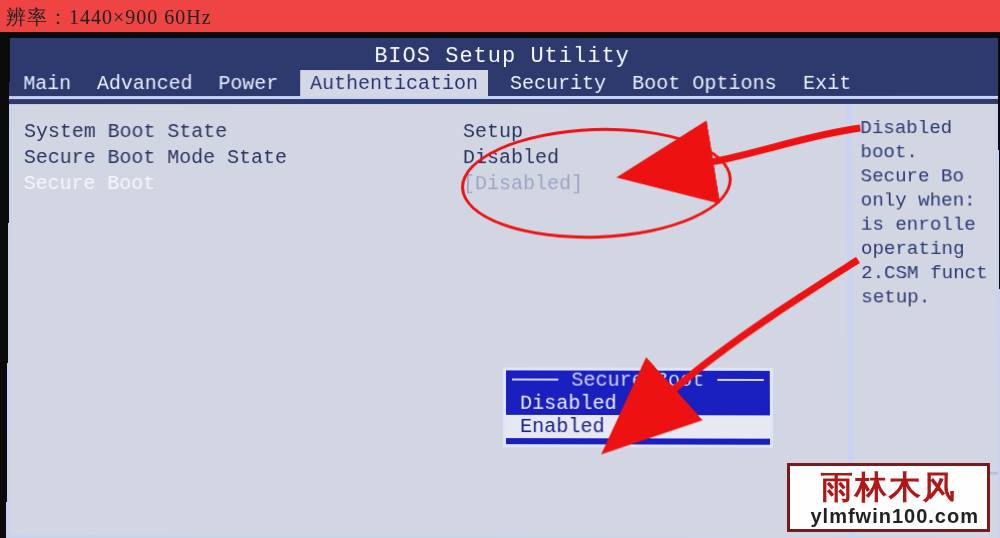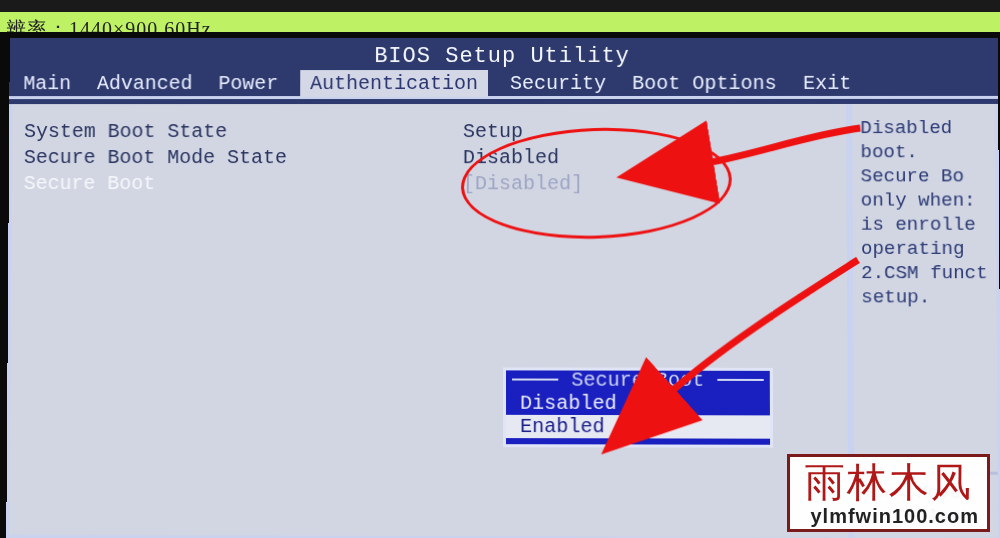--- a/index.html
+++ b/index.html
@@ -1,22 +1,22 @@
 <!DOCTYPE html>
 <html><head>
 <meta charset="utf-8">
 <style>
   * { box-sizing: border-box; margin: 0; padding: 0; }
   html, body { width: 1000px; height: 538px; overflow: hidden; font-family: "Courier New", monospace; }
   body { background: #1a1a1a; position: relative; }
 
   
   .monitor-info {
-    position: absolute; top: 12px; left: 0; right: 0; height: 32px;
-    background: #bef264; color: #222; font-size: 20px; padding: 4px 6px;
+    position: absolute; top: 0; left: 0; right: 0; height: 32px;
+    background: #ef4444; color: #222; font-size: 20px; padding: 4px 6px;
     font-family: "SimSun", serif; letter-spacing: 1px;
   }
 
   
   .screen {
     position: absolute; top: 32px; left: 0; right: 0; bottom: 0;
     background: #0a0a0a;
   }
 
   .bios {
@@ -97,21 +97,21 @@
   .arrow1 { left: 678px; top: 12px; width: 180px; height: 80px; }
   .arrow2 { left: 640px; top: 150px; width: 220px; height: 150px; }
 
   
   .watermark {
     position: absolute; right: 10px; bottom: 6px;
     background: rgba(255,255,255,0.96); border: 3px solid #7a1a1a;
     padding: 4px 8px 2px; font-family: "KaiTi","STKaiti",serif;
     text-align: center; line-height: 1.1;
   }
-  .watermark .cn { color: #b01818; font-size: 40px; letter-spacing: 2px; }
+  .watermark .cn { color: #b01818; font-size: 32px; letter-spacing: 2px; font-weight: bold; }
   .watermark .en { color: #222; font-size: 20px; font-family: Arial, sans-serif; font-weight: bold; letter-spacing: 1px; margin-left: 12px; }
 </style>
 </head>
 <body>
 
 <div class="monitor-info">辨率：1440×900 60Hz</div>
 
 <div class="screen">
   <div class="bios">
     <div class="bios-title">BIOS Setup Utility</div>

